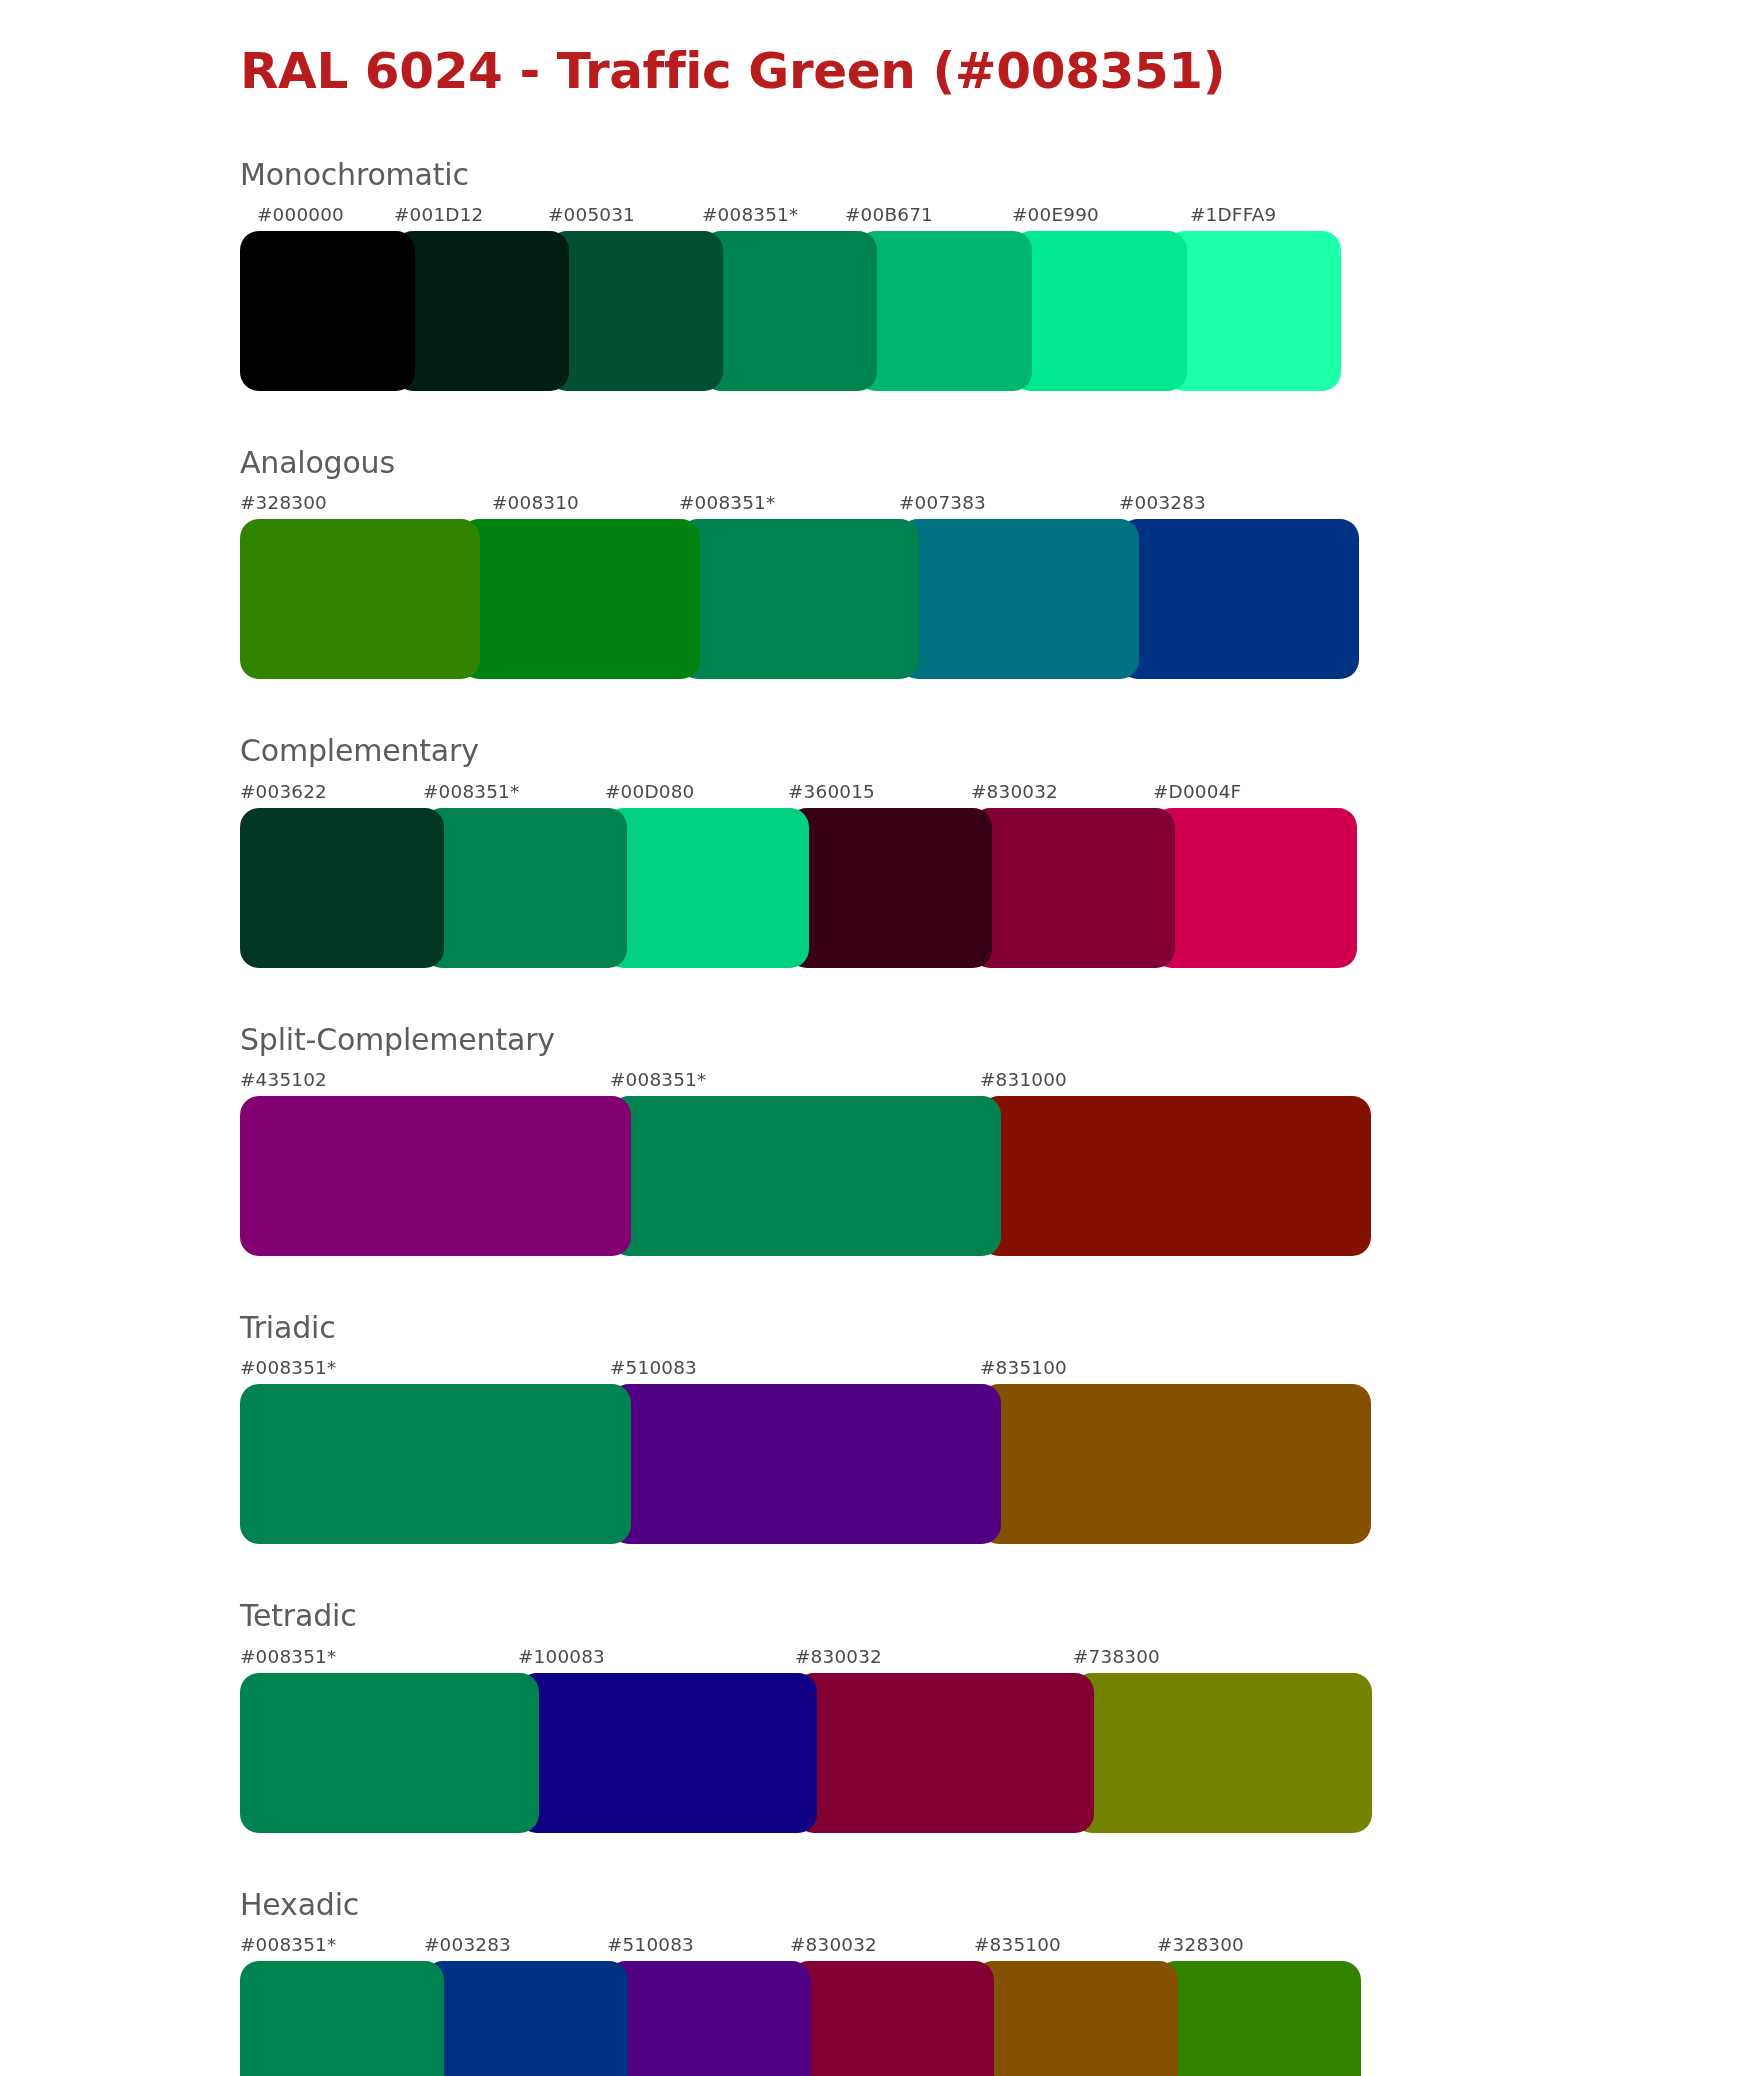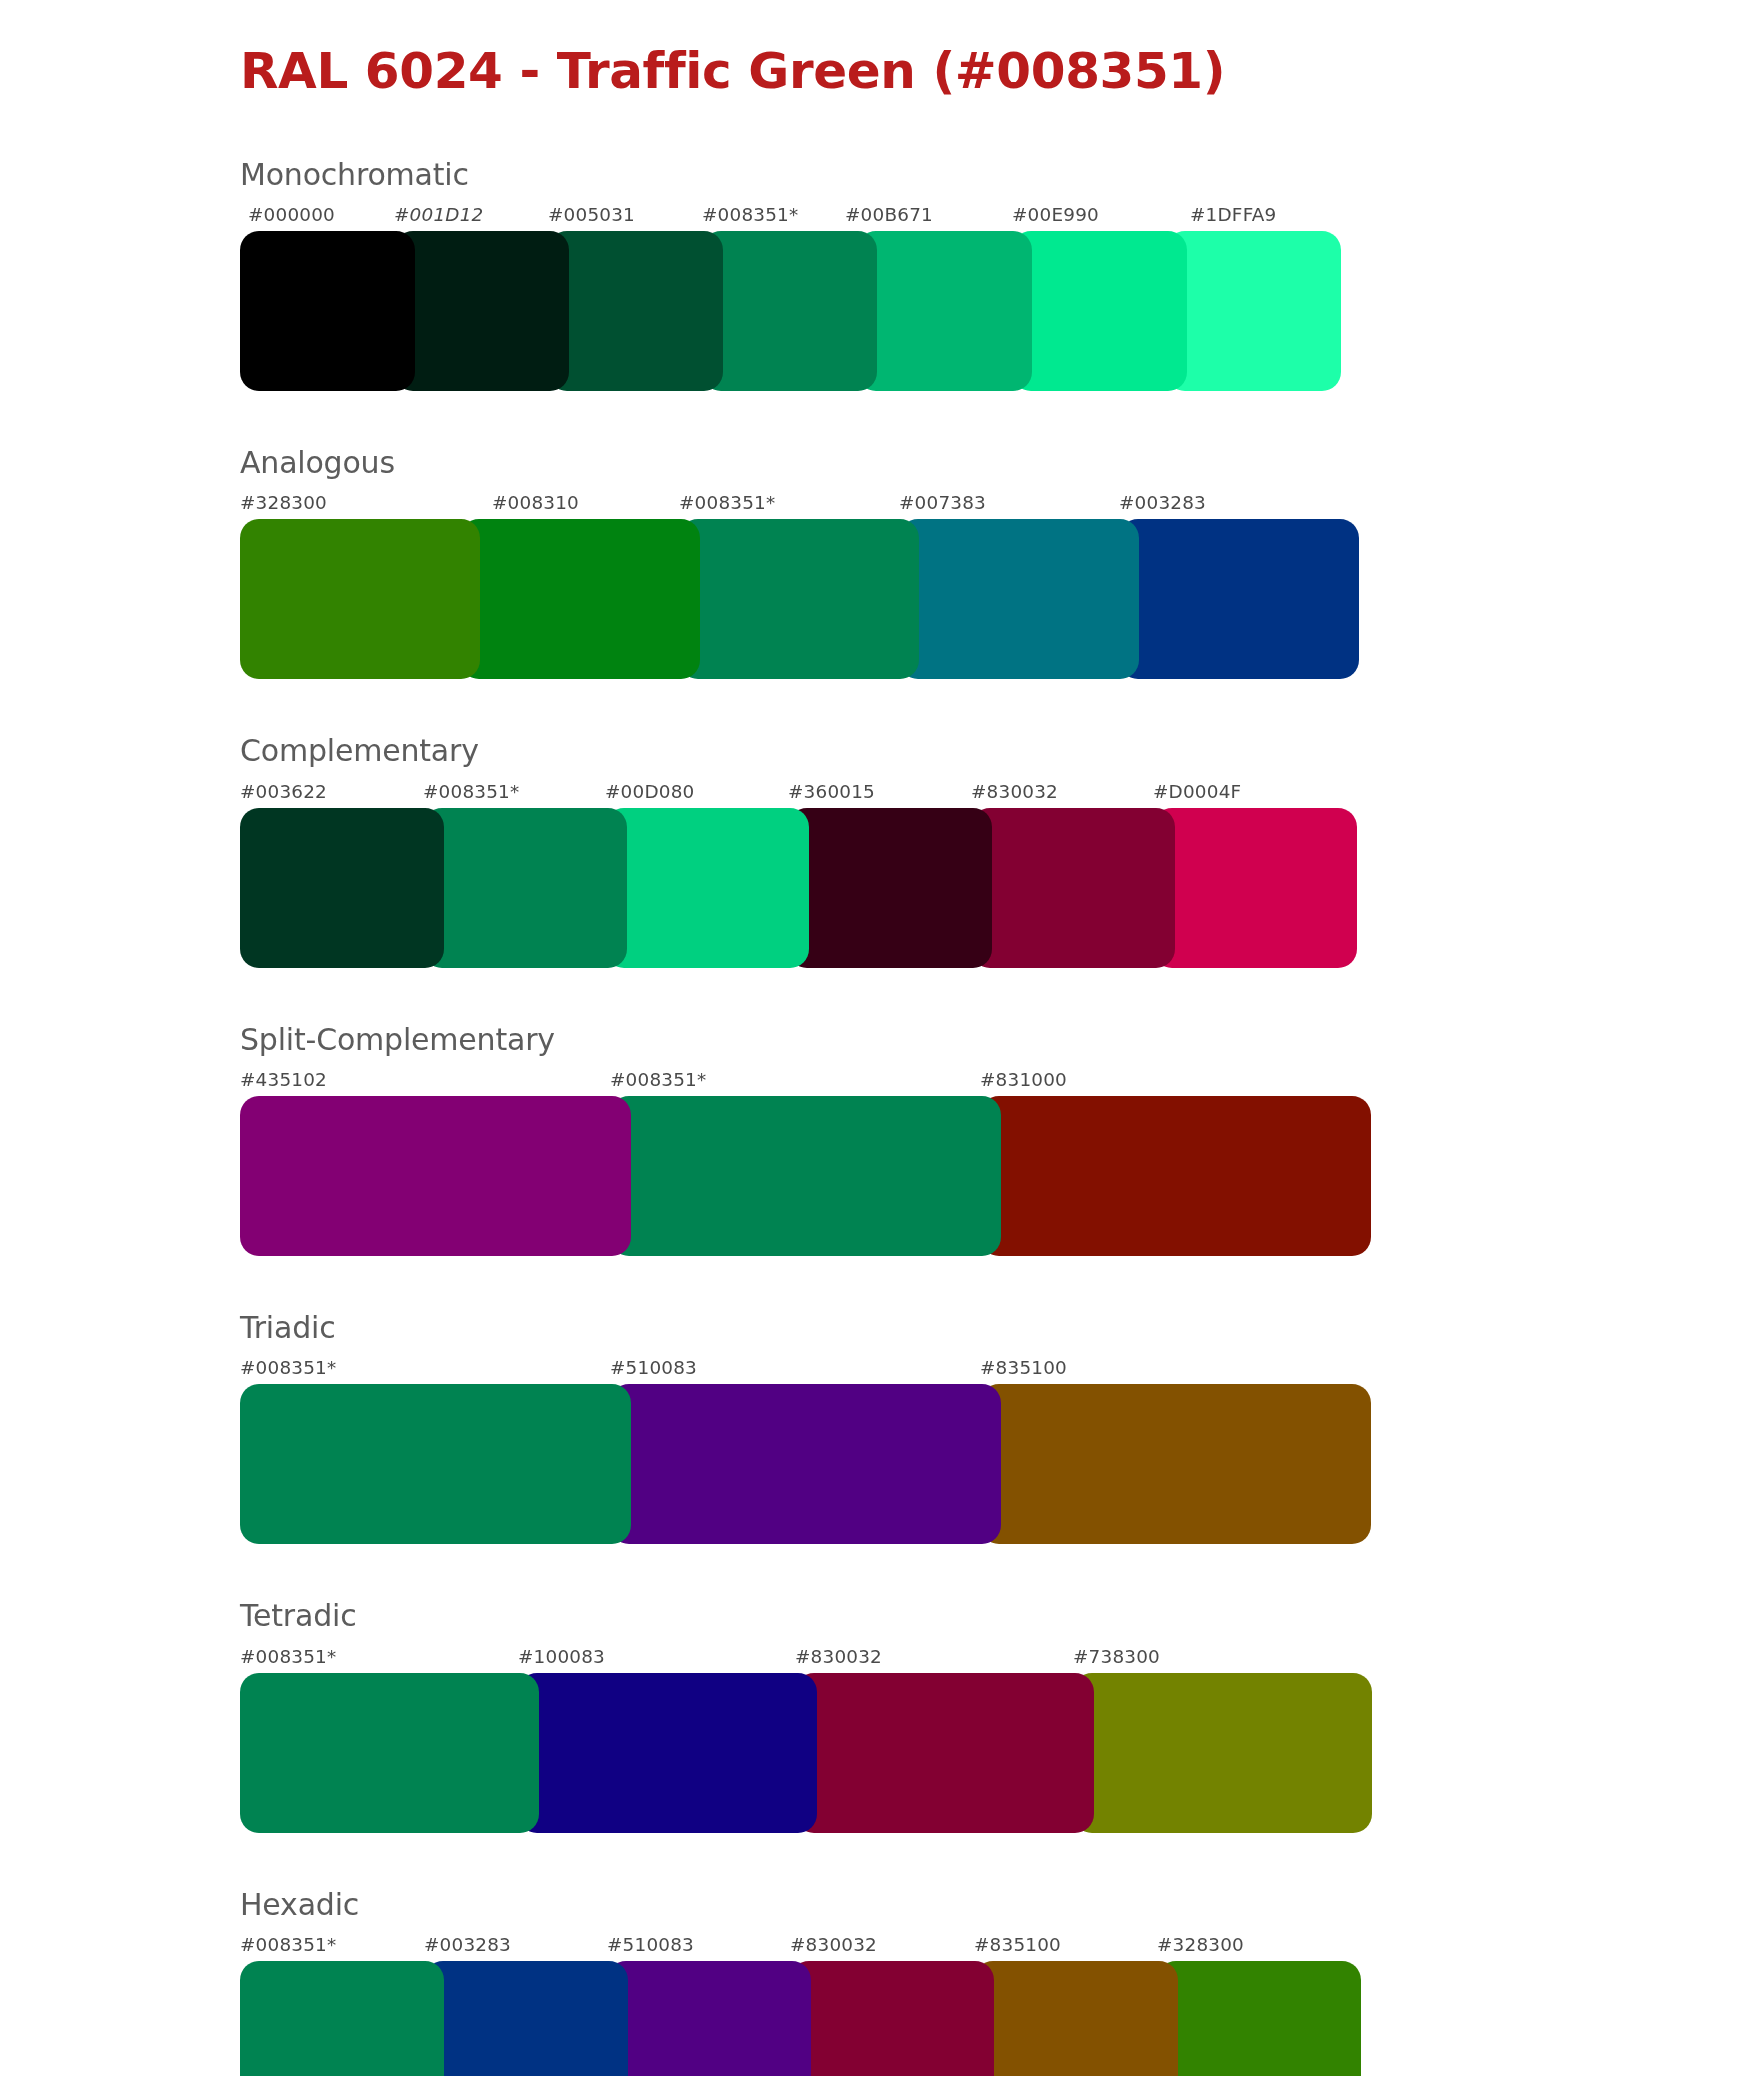--- a/index.html
+++ b/index.html
@@ -117,22 +117,22 @@
 
   <div class="content">
 
     <h1 class="page-title">RAL 6024 - Traffic Green (#008351)</h1>
 
 
     <div class="sections" id="sections-root">
         <div class="section">
           <div class="section-heading">Monochromatic</div>
           <div class="swatch-labels">
-            <div class="swatch-label" style="left: 8px;">#000000</div>
-            <div class="swatch-label" style="left: 154px; font-style: italic;">#001D12</div>
+            <div class="swatch-label" style="left: 17px;">#000000</div>
+            <div class="swatch-label" style="left: 154px;">#001D12</div>
             <div class="swatch-label" style="left: 308px;">#005031</div>
             <div class="swatch-label" style="left: 462px;">#008351*</div>
             <div class="swatch-label" style="left: 605px;">#00B671</div>
             <div class="swatch-label" style="left: 772px;">#00E990</div>
             <div class="swatch-label" style="left: 926px; margin-left: 24px;">#1DFFA9</div>
           </div>
           <div class="swatch-row">
             <div class="swatch" title="#000000" style="left: 0px; width: 175px; background: rgb(0, 0, 0); z-index: 7;"></div>
             <div class="swatch" title="#001D12" style="left: 154px; width: 175px; background: rgb(0, 29, 18); z-index: 6;"></div>
             <div class="swatch" title="#005031" style="left: 308px; width: 175px; background: rgb(0, 80, 49); z-index: 5;"></div>

